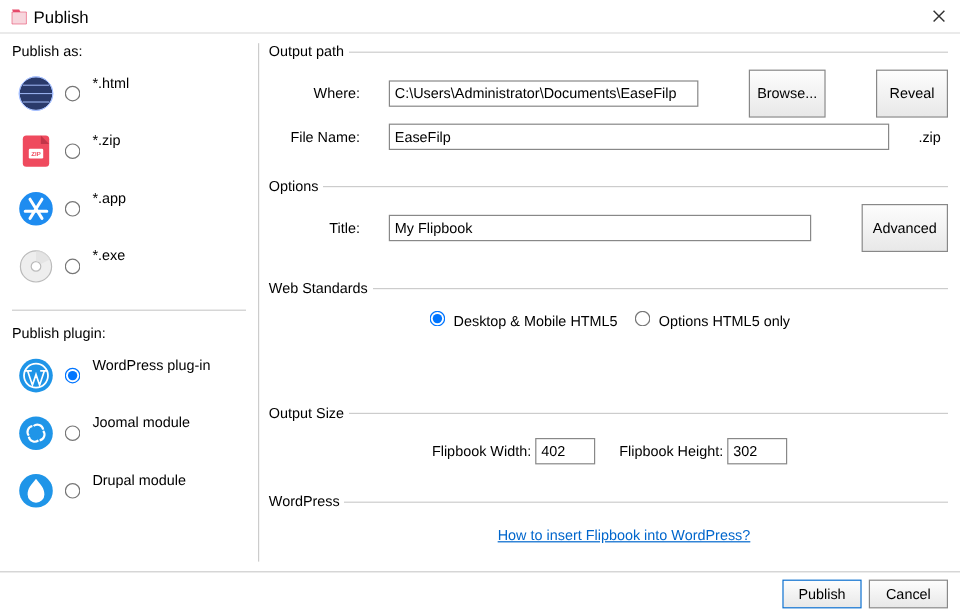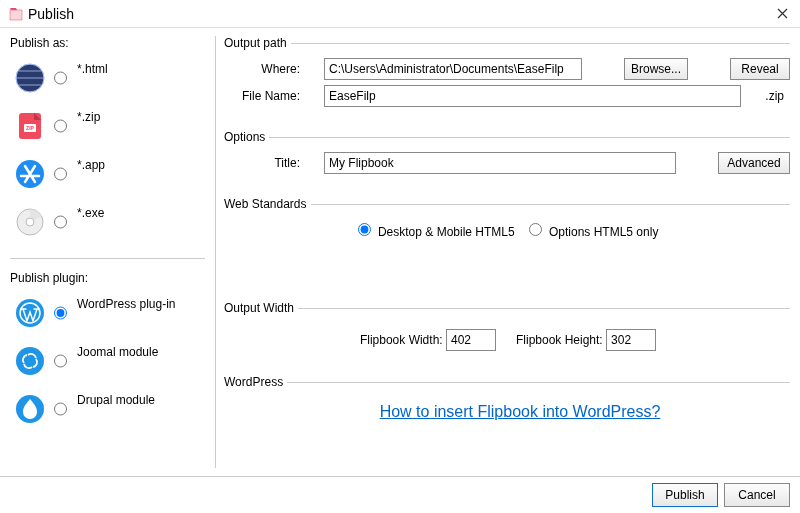--- a/index.html
+++ b/index.html
@@ -113,21 +113,21 @@
     font-family: inherit;
     font-size: 12px;
     padding: 2px 4px;
     border: 1px solid #888;
     height: 22px;
   }
   .btn {
     font-family: inherit;
     font-size: 12px;
     padding: 2px 6px;
-    height: 22px;
+    height: 40px;
     border: 1px solid #888;
     background: linear-gradient(#fdfdfd, #e8e8e8);
     cursor: pointer;
     min-width: 60px;
   }
   .std-row {
     display: flex;
     align-items: center;
     justify-content: center;
     gap: 14px;
@@ -140,21 +140,21 @@
     align-items: center;
     justify-content: center;
     gap: 20px;
     padding: 6px 0;
   }
   .size-row input[type=text] { width: 50px; text-align: left; }
   .wp-link {
     text-align: center;
     padding: 6px 0;
   }
-  .wp-link a { color: #0066cc; font-size: 16px; padding-left: 24px; }
+  .wp-link a { color: #0066cc; font-size: 12px; padding-left: 24px; }
   .footer {
     border-top: 1px solid #ccc;
     height: 36px;
     display: flex;
     align-items: center;
     justify-content: flex-end;
     padding: 0 10px;
     gap: 6px;
   }
   .footer .btn { min-width: 66px; height: 24px; }
@@ -316,21 +316,21 @@
         <span>
           <input type="radio" name="ws" id="ws2" style="">
           <label for="ws2">Options HTML5 only</label>
         </span>
       </div>
     </fieldset>
 
     <div style="height:40px"></div>
 
     <fieldset>
-      <legend>Output Width</legend>
+      <legend>Output Size</legend>
       <div class="size-row">
         <span>
           <span>Flipbook Width:</span>
           <input type="text" value="402" style="">
         </span>
         <span>
           <span>Flipbook Height:</span>
           <input type="text" value="302" style="">
         </span>
       </div>

